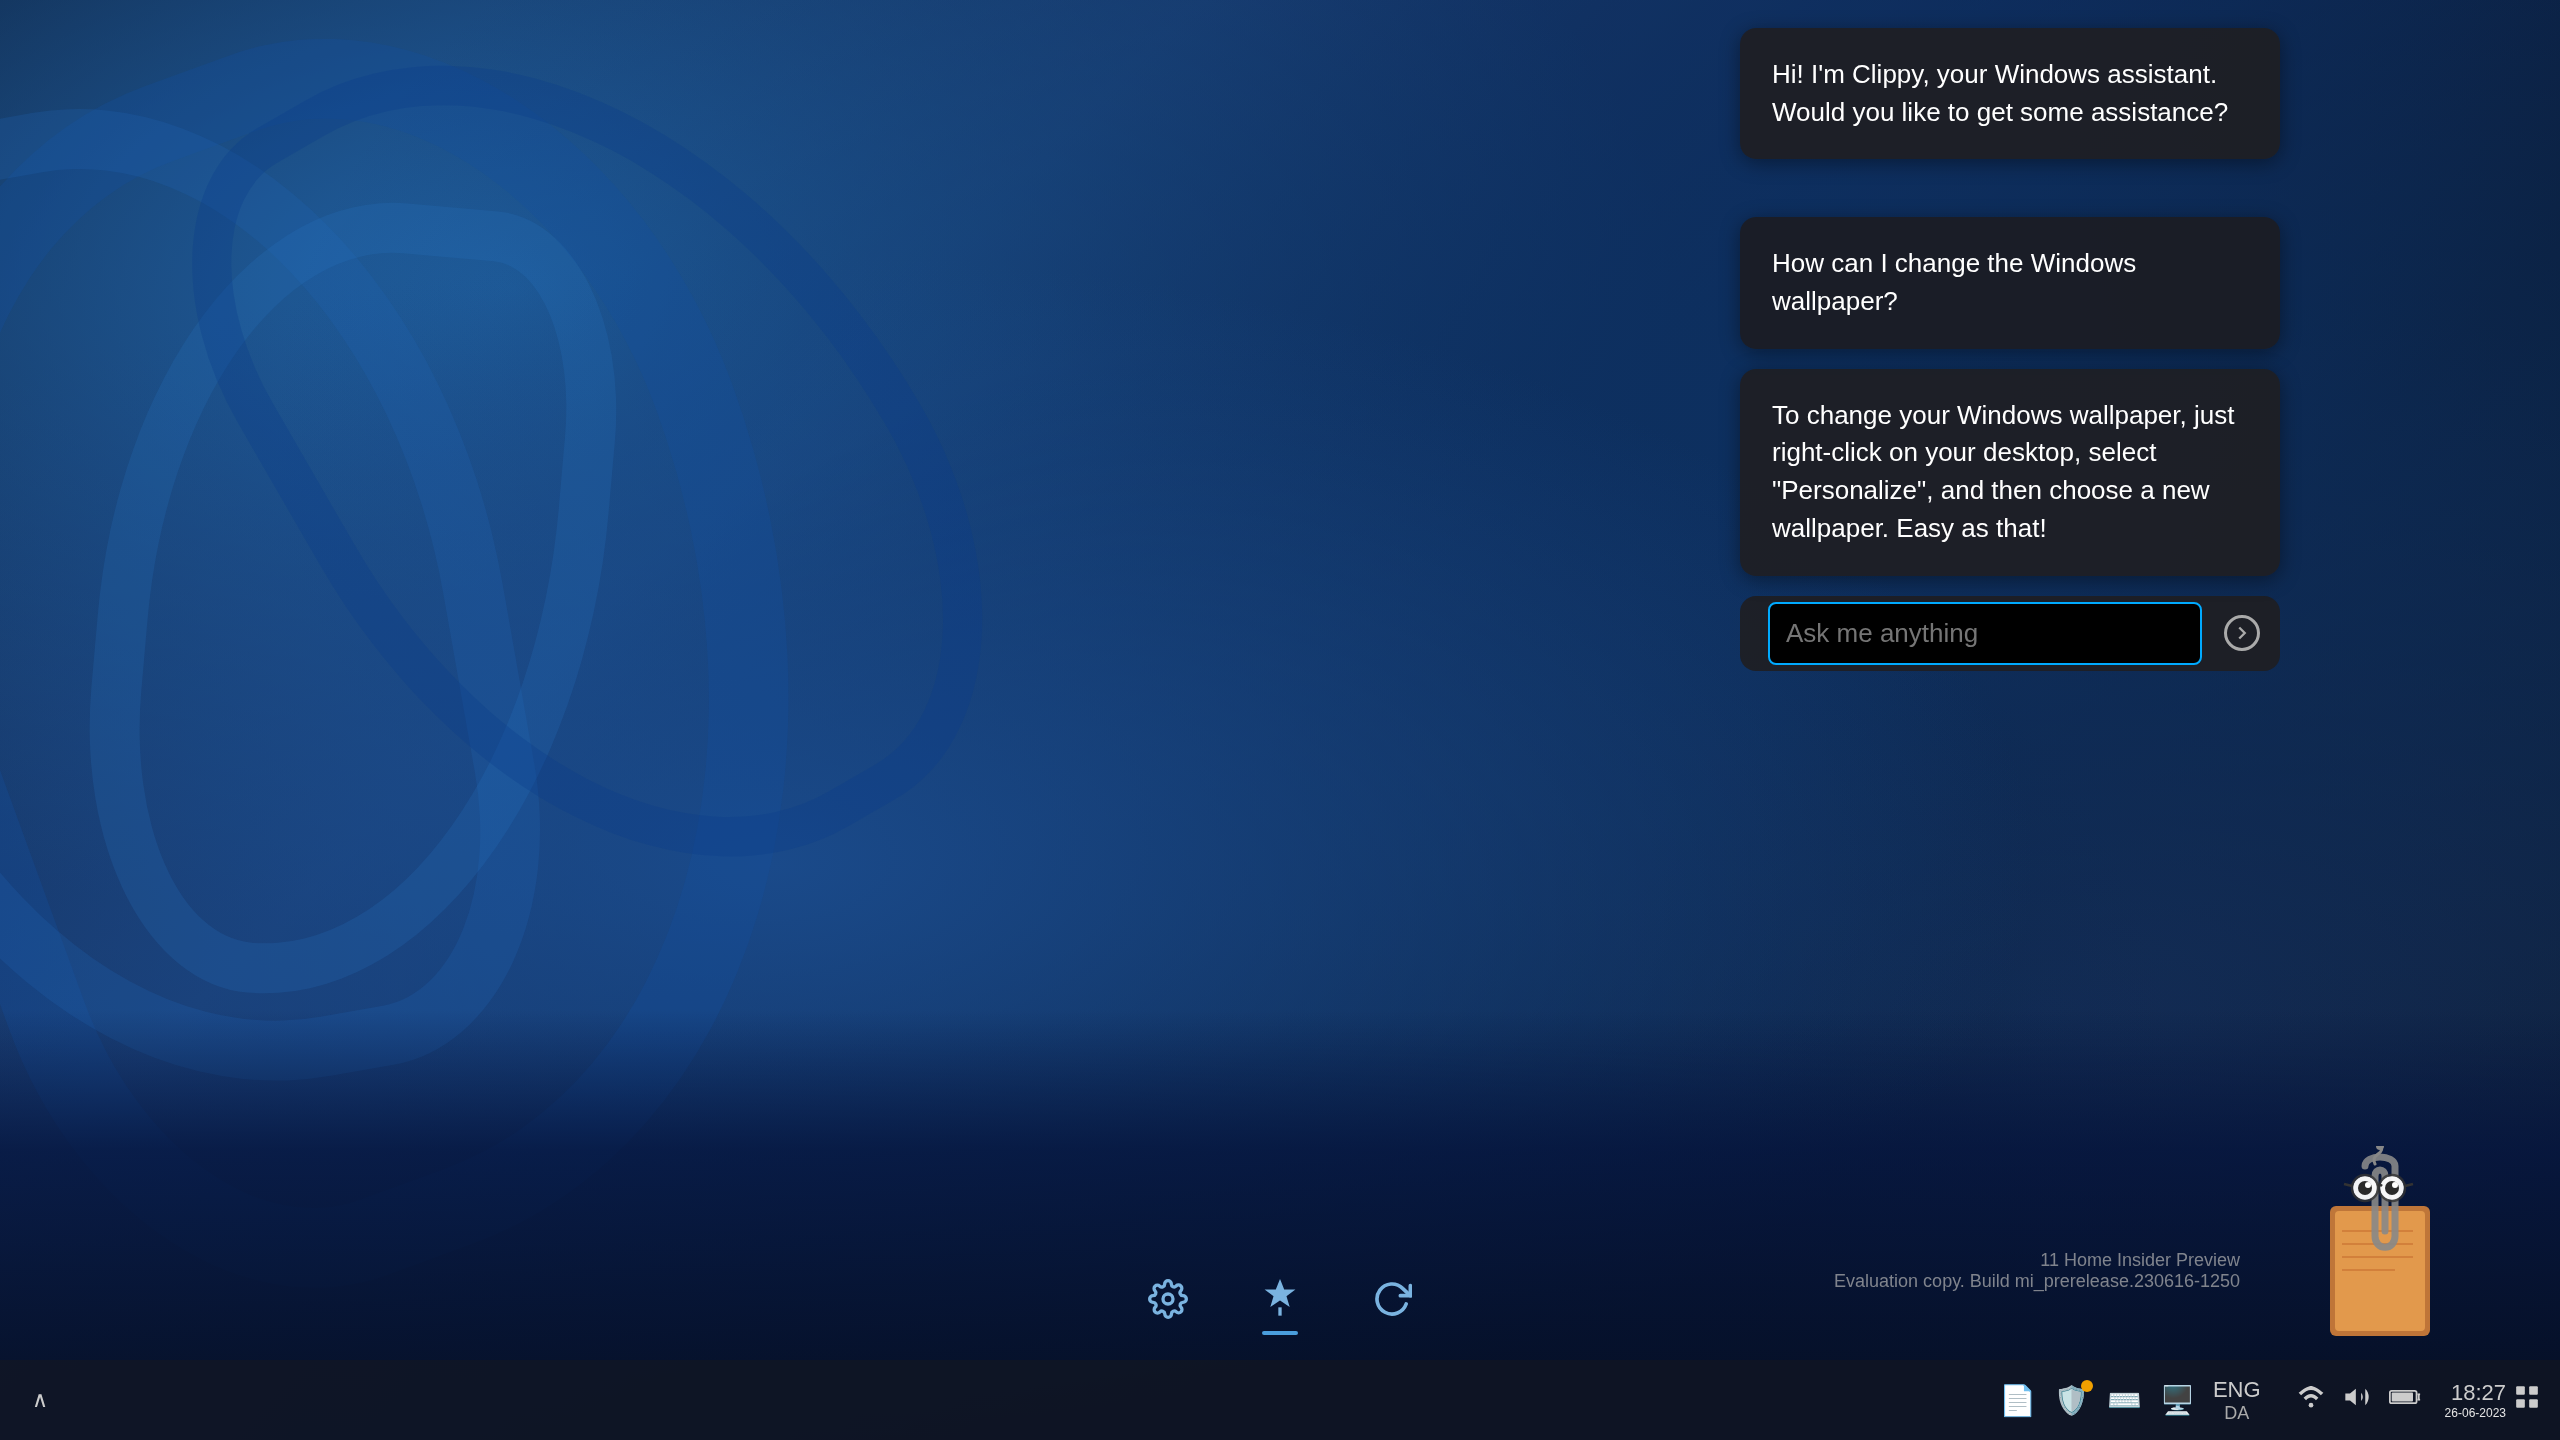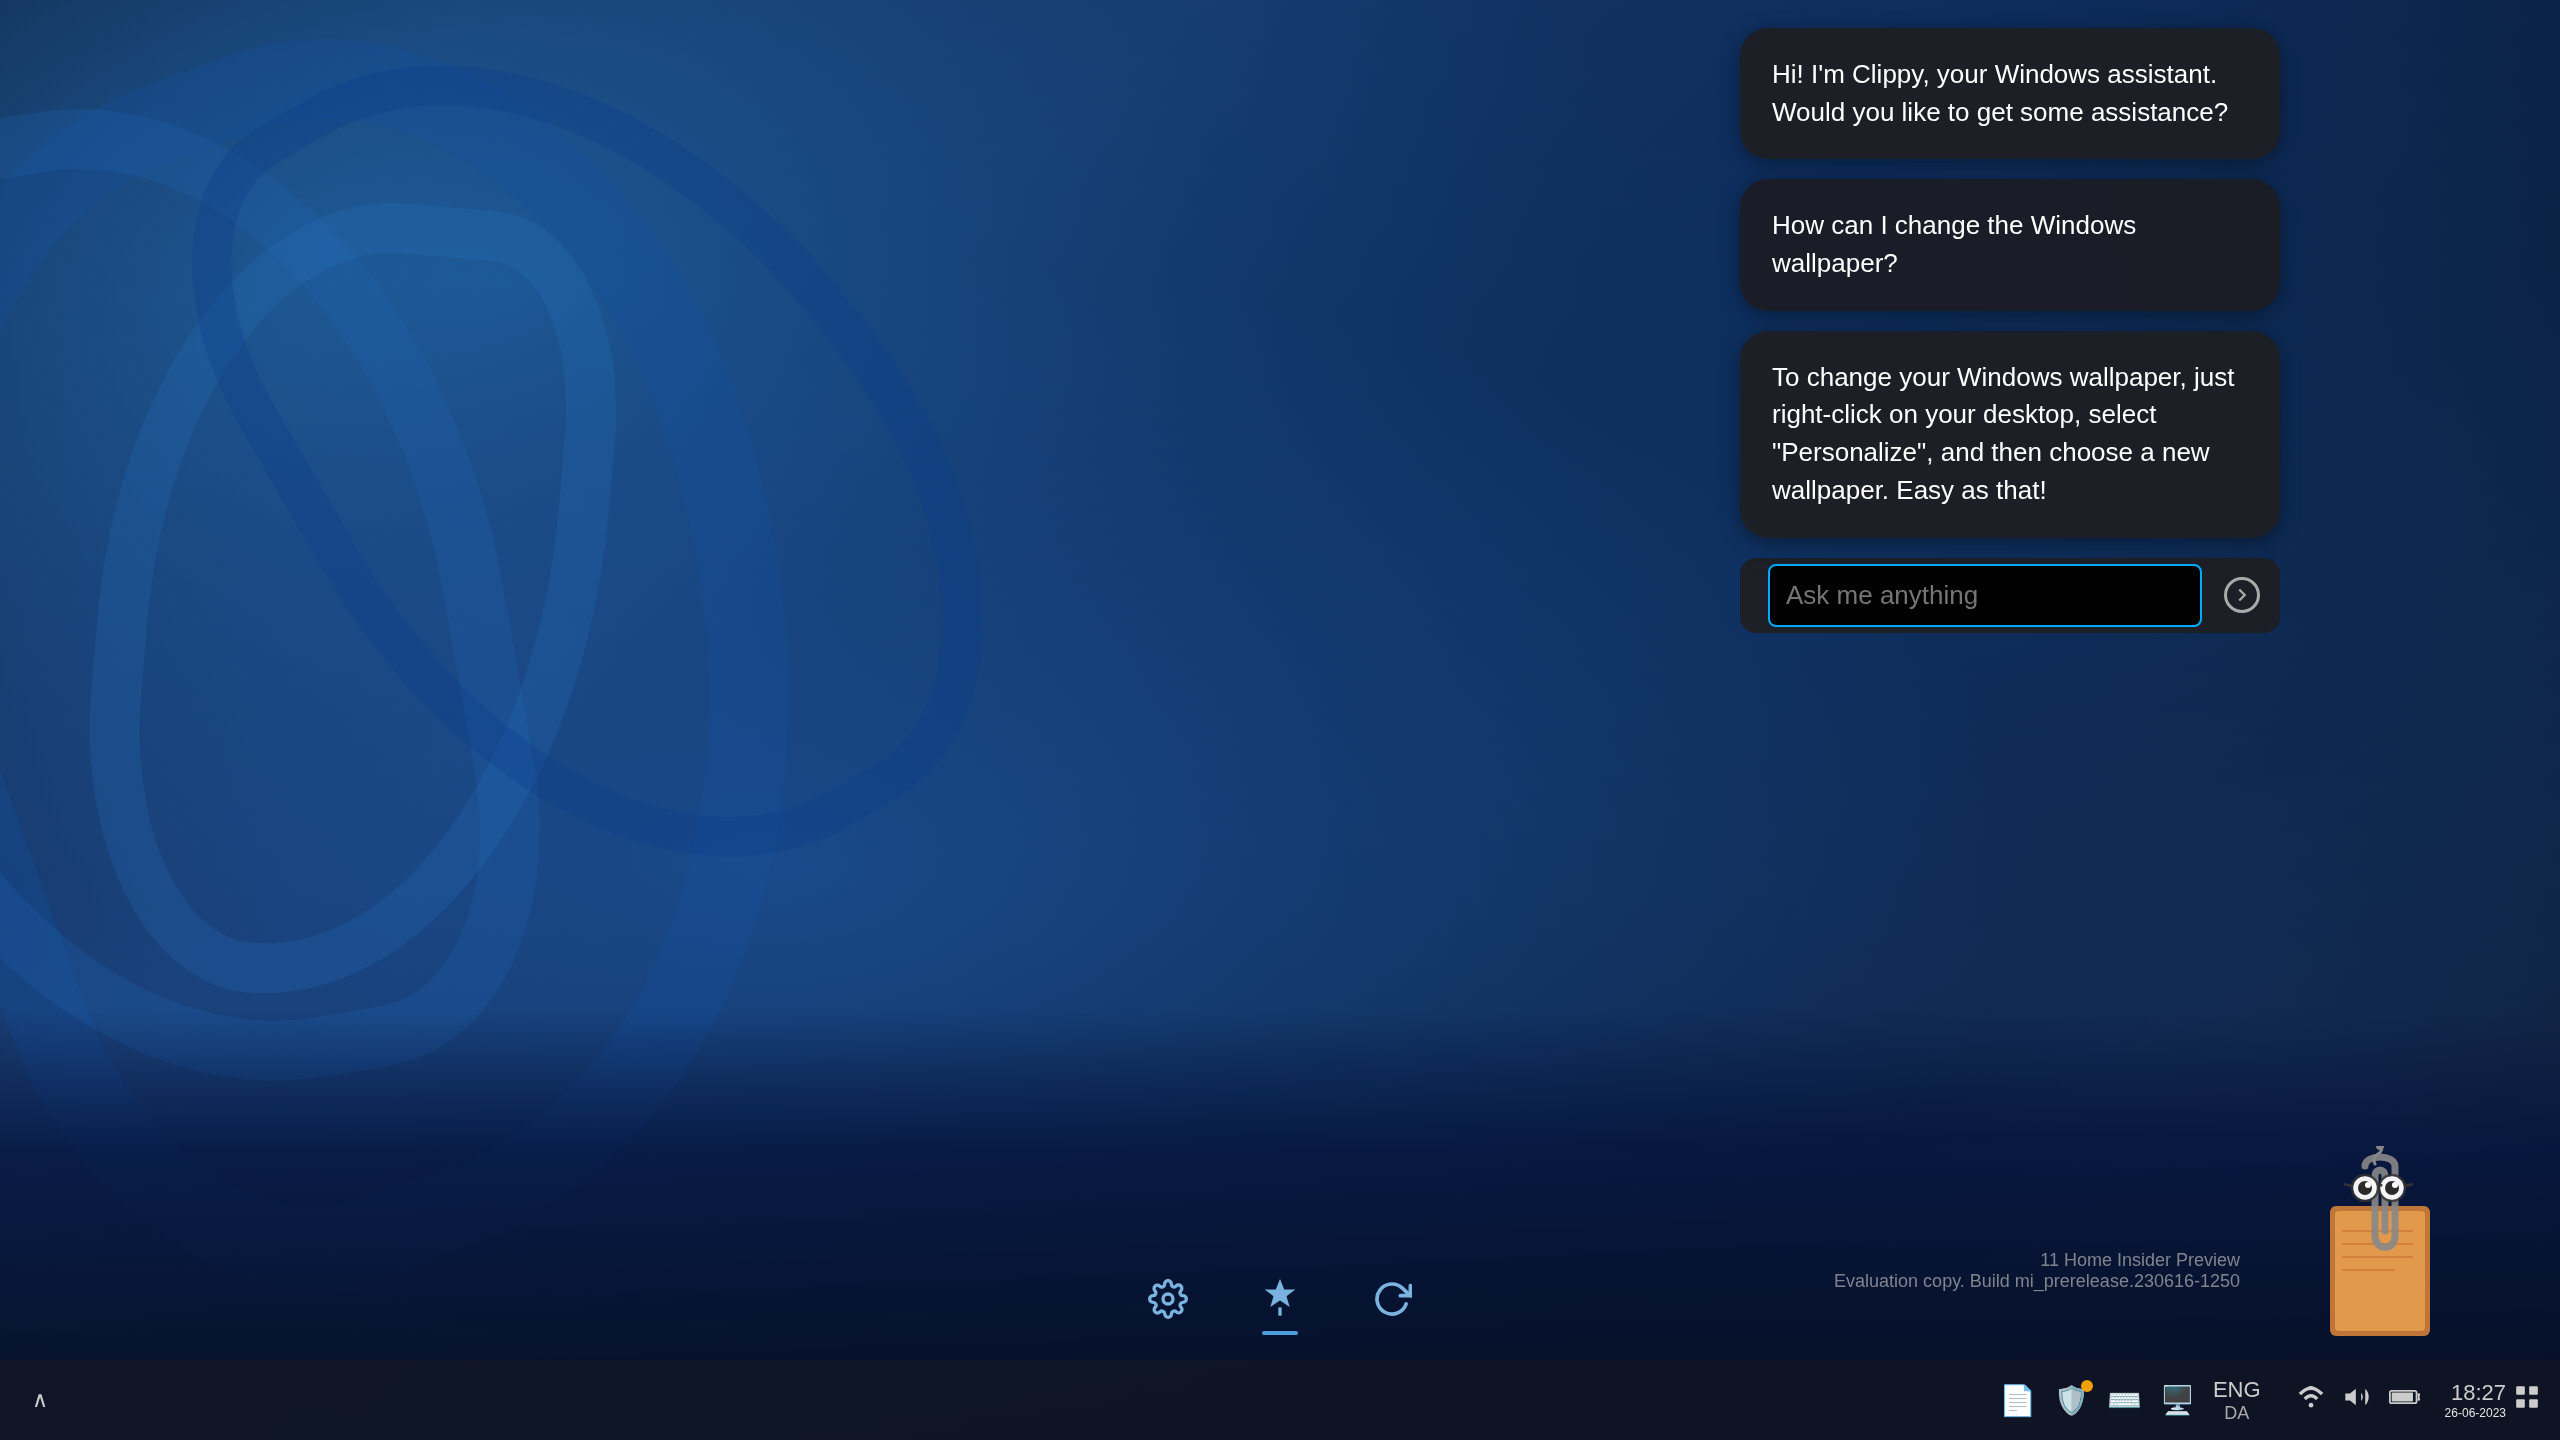--- a/index.html
+++ b/index.html
@@ -93,32 +93,33 @@
       top: 28px;
       right: 280px;
       width: 540px;
       display: flex;
       flex-direction: column;
       gap: 20px;
     }
 
     .chat-bubble {
       background: rgba(30, 30, 35, 0.92);
-      border-radius: 28px;
+      border-radius: 16px;
       padding: 28px 32px;
       color: #ffffff;
       font-size: 26px;
       line-height: 1.45;
       box-shadow: 0 4px 20px rgba(0,0,0,0.4);
       position: relative;
     }
 
     
     .chat-bubble.user-msg {
       background: rgba(28, 28, 33, 0.90);
+      margin-top: 38px;
     }
 
     
     .input-area {
       background: rgba(30, 30, 35, 0.92);
       border-radius: 16px;
       padding: 0;
       overflow: hidden;
     }
 

